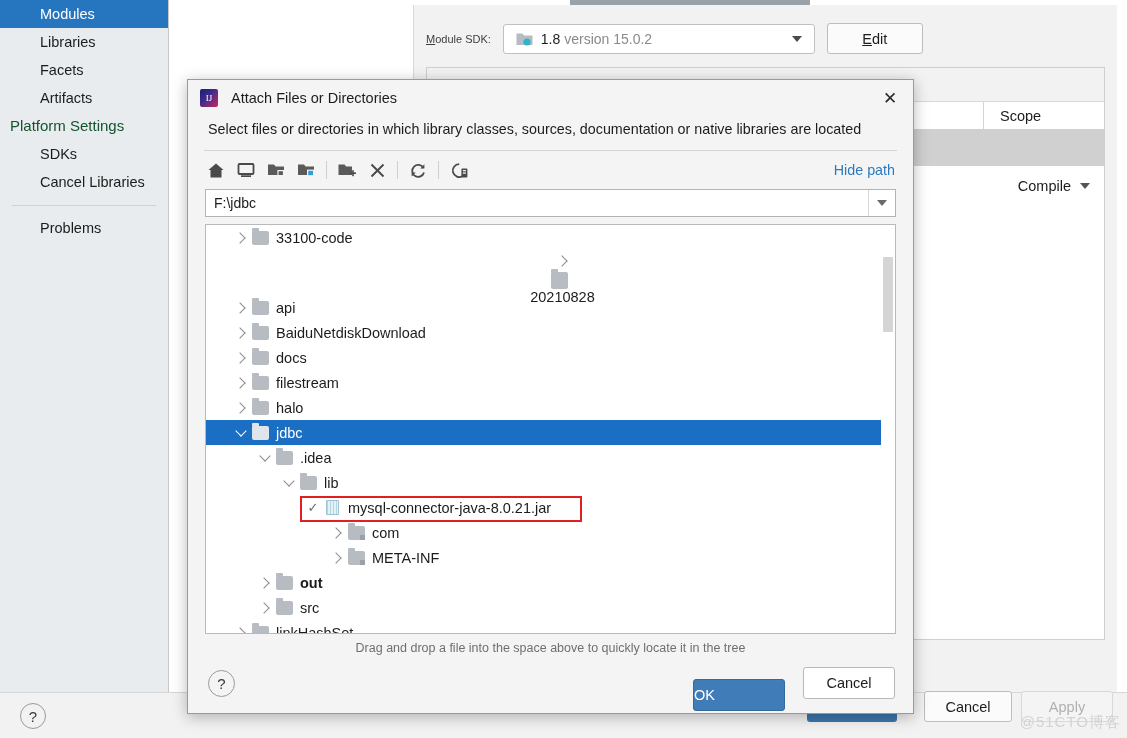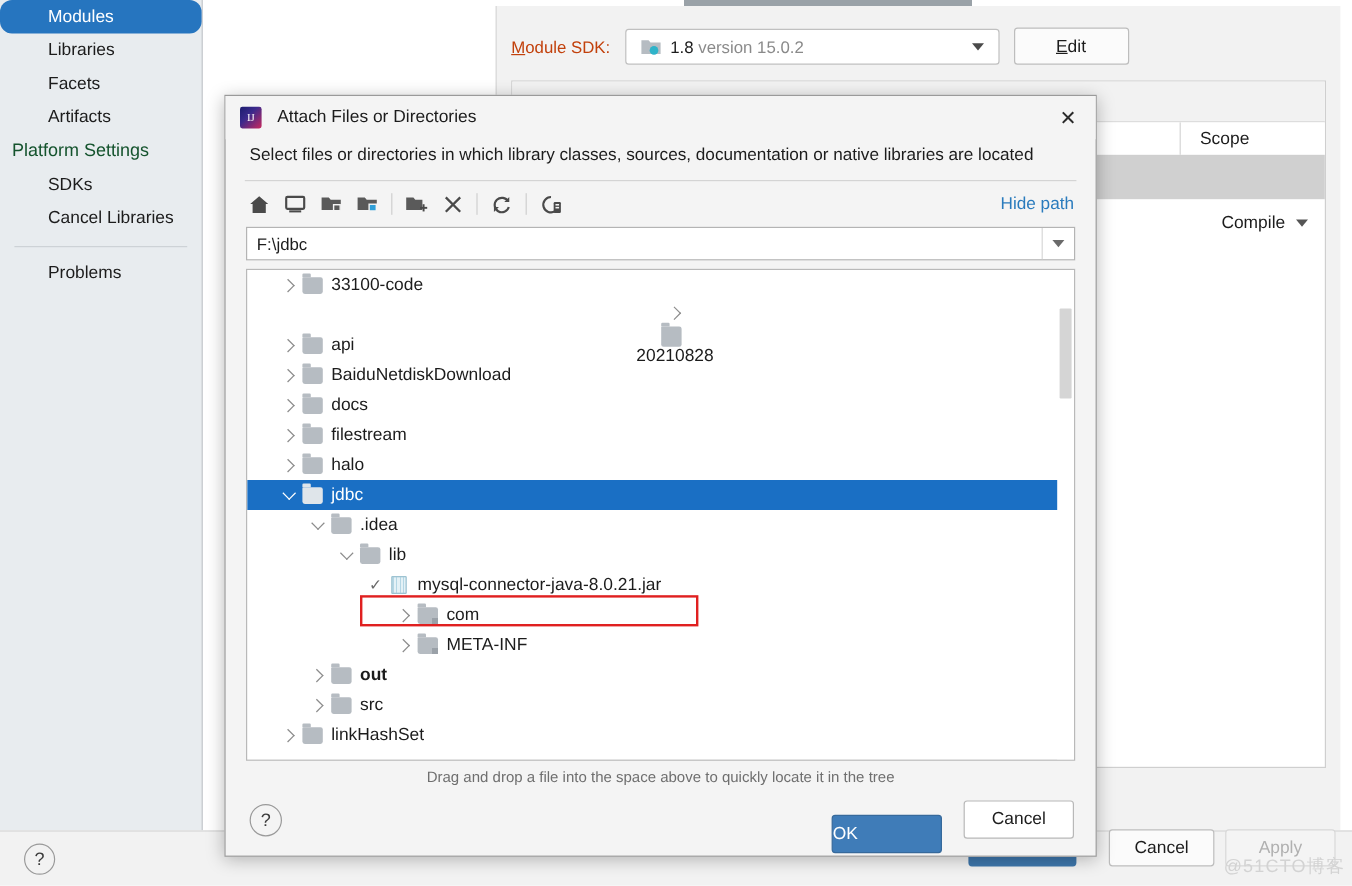--- a/index.html
+++ b/index.html
@@ -32,21 +32,20 @@
     background: #e8ecef;
     border-right: 1px solid #c4c8cb;
   }
   .side-item {
     height: 28px;
     line-height: 28px;
     padding-left: 40px;
     font-size: 14.5px;
     color: #1c1c1c;
     white-space: nowrap;
-    border-radius: 10px;
   }
   .side-item.selected {
     background: #2675bf;
     color: #ffffff;
   }
   .side-header {
     height: 28px;
     line-height: 28px;
     padding-left: 10px;
     font-size: 15px;
@@ -88,22 +87,22 @@
   }
 
   .sdk-row {
     position: absolute;
     left: 12px; top: 18px;
     display: flex;
     align-items: center;
     gap: 12px;
   }
   .sdk-label {
-    font-size: 14px;
-    color: #c2410c;
+    font-size: 11px;
+    color: #404040;
     white-space: nowrap;
   }
   .sdk-label u { text-decoration: underline; }
   .sdk-combo {
     width: 312px;
     height: 30px;
     background: #ffffff;
     border: 1px solid #c0c0c0;
     border-radius: 3px;
     display: flex;
@@ -694,21 +693,21 @@
           <span class="ficon folder"></span>
           <span>33100-code</span>
         </div>
         <div class="trow" style="padding-left:24px;flex-direction:column;">
           <span class="twist">
               <i class="chev right"></i>
             </span>
           <span class="ficon folder"></span>
           <span>20210828</span>
         </div>
-        <div class="trow" style="padding-left:24px;">
+        <div class="trow" style="padding-left:24px;margin-top:20px;">
           <span class="twist">
               <i class="chev right"></i>
             </span>
           <span class="ficon folder"></span>
           <span>api</span>
         </div>
         <div class="trow" style="padding-left:24px;">
           <span class="twist">
               <i class="chev right"></i>
             </span>

